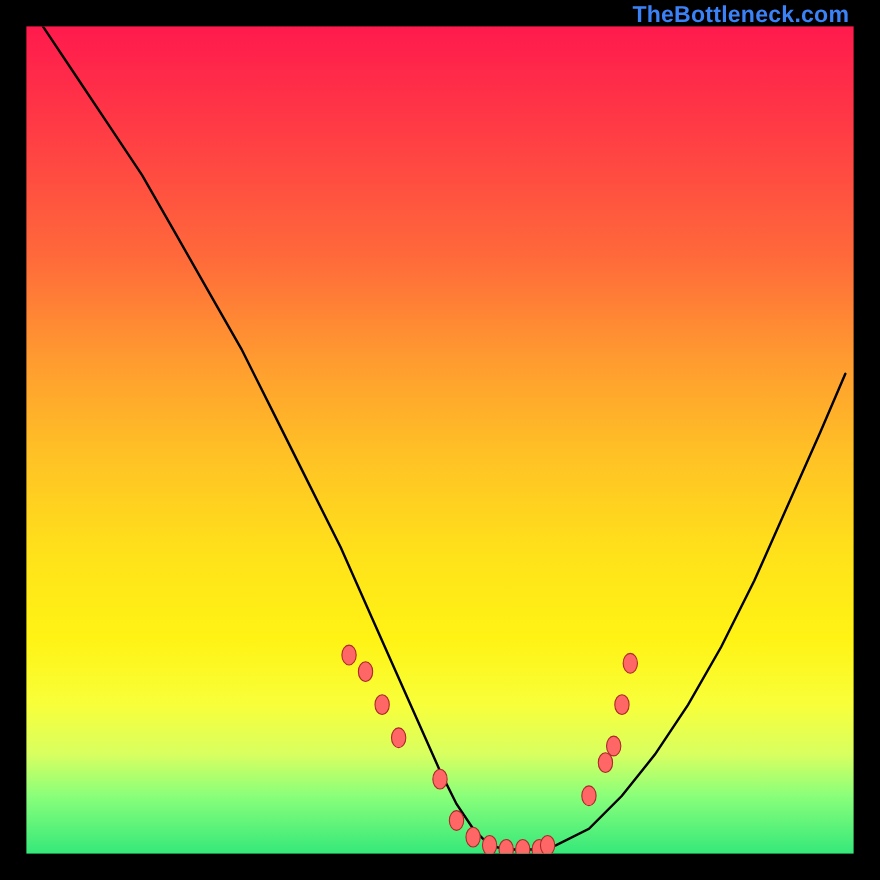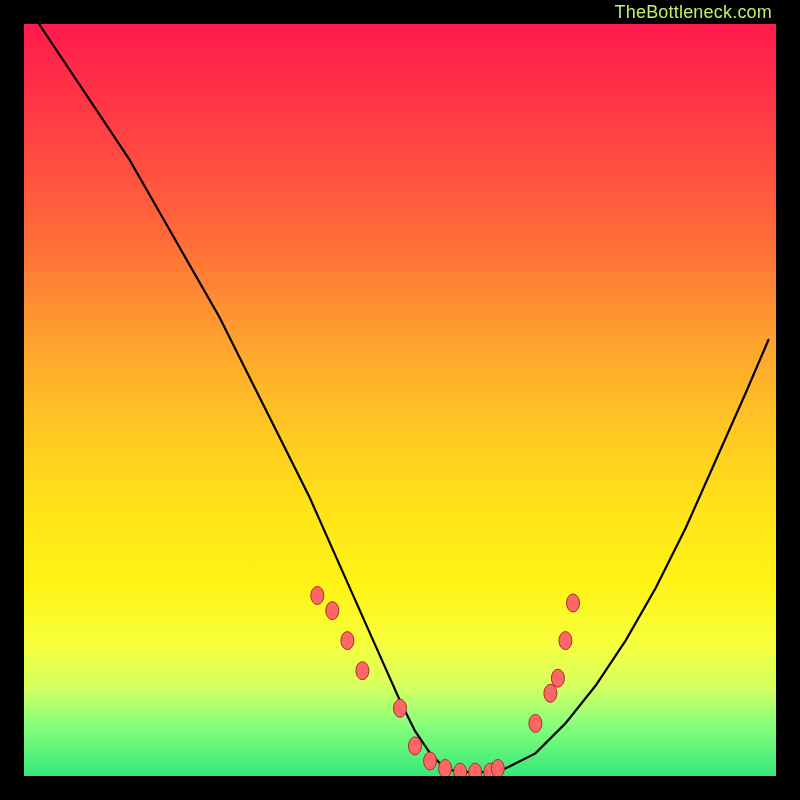--- a/index.html
+++ b/index.html
@@ -37,23 +37,23 @@
       #f8ff3a 82%,
       #d8ff60 88%,
       #8aff7a 93%,
       #35e87a 100%
     );
   }
   .watermark {
     position: absolute;
     top: 2px;
     right: 28px;
-    color: #bef264;
-    font-size: 18px;
-    font-weight: 400;
+    color: #3b82f6;
+    font-size: 21px;
+    font-weight: 700;
     letter-spacing: 0.2px;
   }
   svg.curve {
     position: absolute;
     top: 0;
     left: 0;
     width: 752px;
     height: 752px;
   }
 </style>

